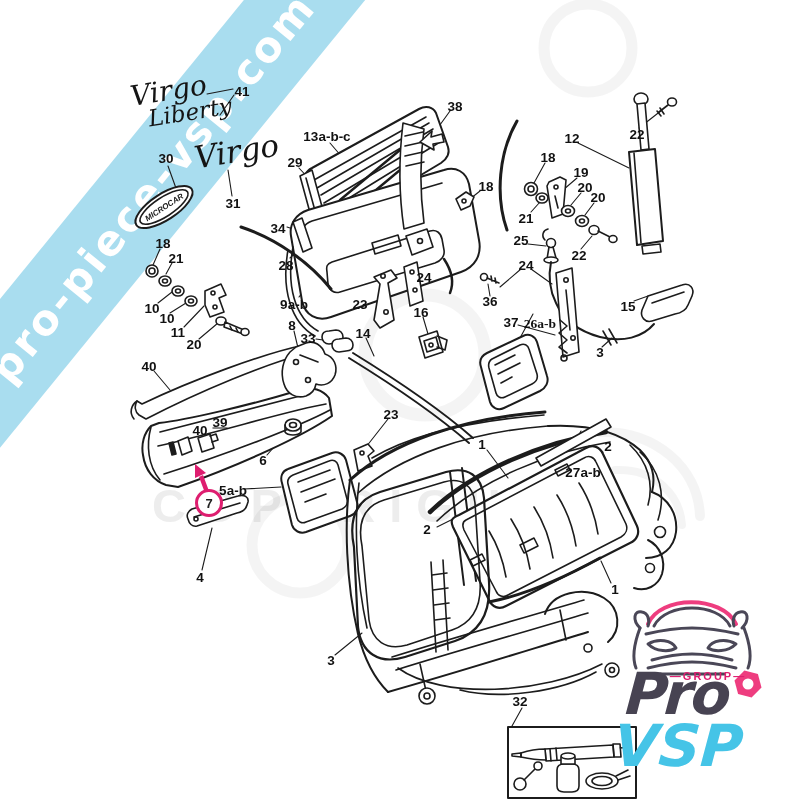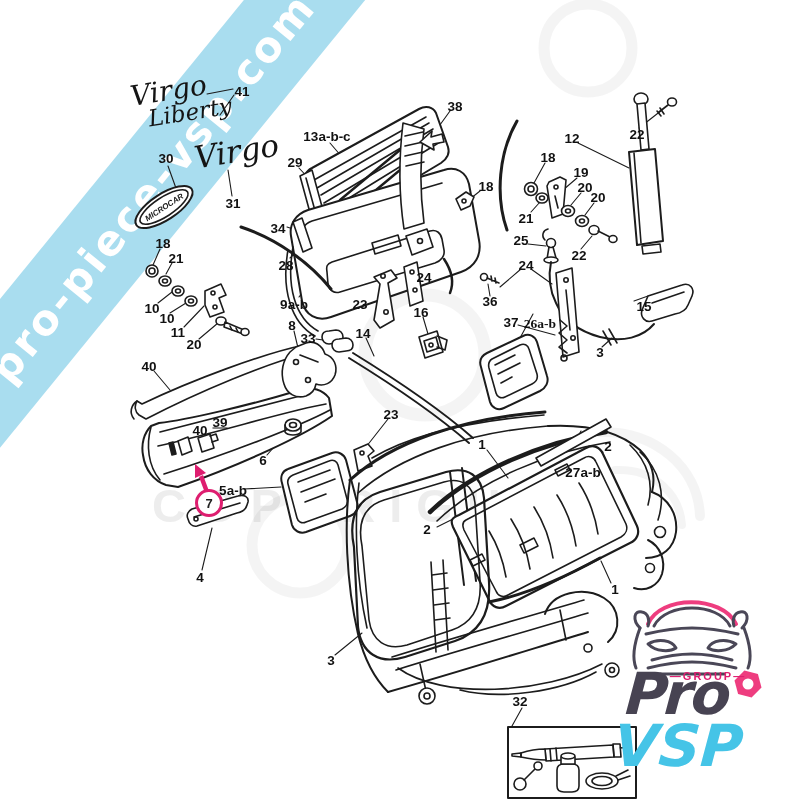--- a/index.html
+++ b/index.html
@@ -371,21 +371,21 @@
       <div class="part-label" style="left: 598px; top: 197px;">20</div>
       <div class="part-label" style="left: 526px; top: 218px;">21</div>
       <div class="part-label" style="left: 521px; top: 240px;">25</div>
       <div class="part-label" style="left: 579px; top: 255px;">22</div>
       <div class="part-label" style="left: 526px; top: 265px;">24</div>
       <div class="part-label" style="left: 424px; top: 277px;">24</div>
       <div class="part-label" style="left: 490px; top: 301px;">36</div>
       <div class="part-label" style="left: 421px; top: 312px;">16</div>
       <div class="part-label" style="left: 511px; top: 322px;">37</div>
       <div class="part-label" style="left: 540px; top: 324px; font-family: Liberation Serif, serif;">26a-b</div>
-      <div class="part-label" style="left: 628px; top: 306px; margin-left: 16px;">15</div>
+      <div class="part-label" style="left: 628px; top: 306px;">15</div>
       <div class="part-label" style="left: 600px; top: 352px;">3</div>
       <div class="part-label" style="left: 200px; top: 430px;">40</div>
       <div class="part-label" style="left: 220px; top: 422px; text-decoration: underline;">39</div>
       <div class="part-label" style="left: 263px; top: 460px;">6</div>
       <div class="part-label" style="left: 233px; top: 490px;">5a-b</div>
       <div class="part-label" style="left: 200px; top: 577px;">4</div>
       <div class="part-label" style="left: 331px; top: 660px;">3</div>
       <div class="part-label" style="left: 391px; top: 414px;">23</div>
       <div class="part-label" style="left: 583px; top: 425px; margin-top: 47px;">27a-b</div>
       <div class="part-label" style="left: 482px; top: 444px;">1</div>

